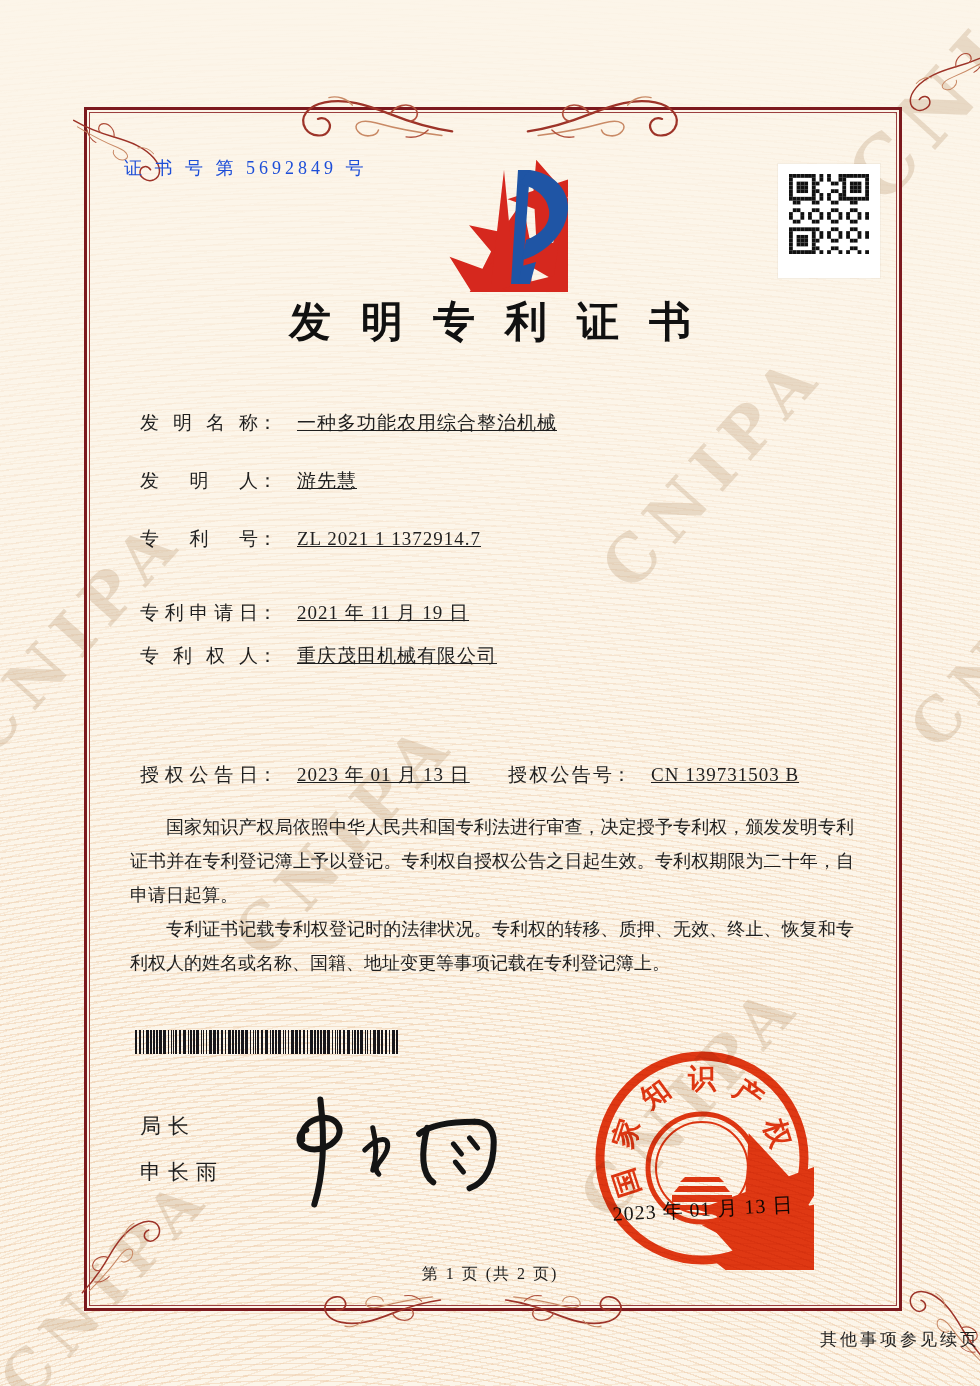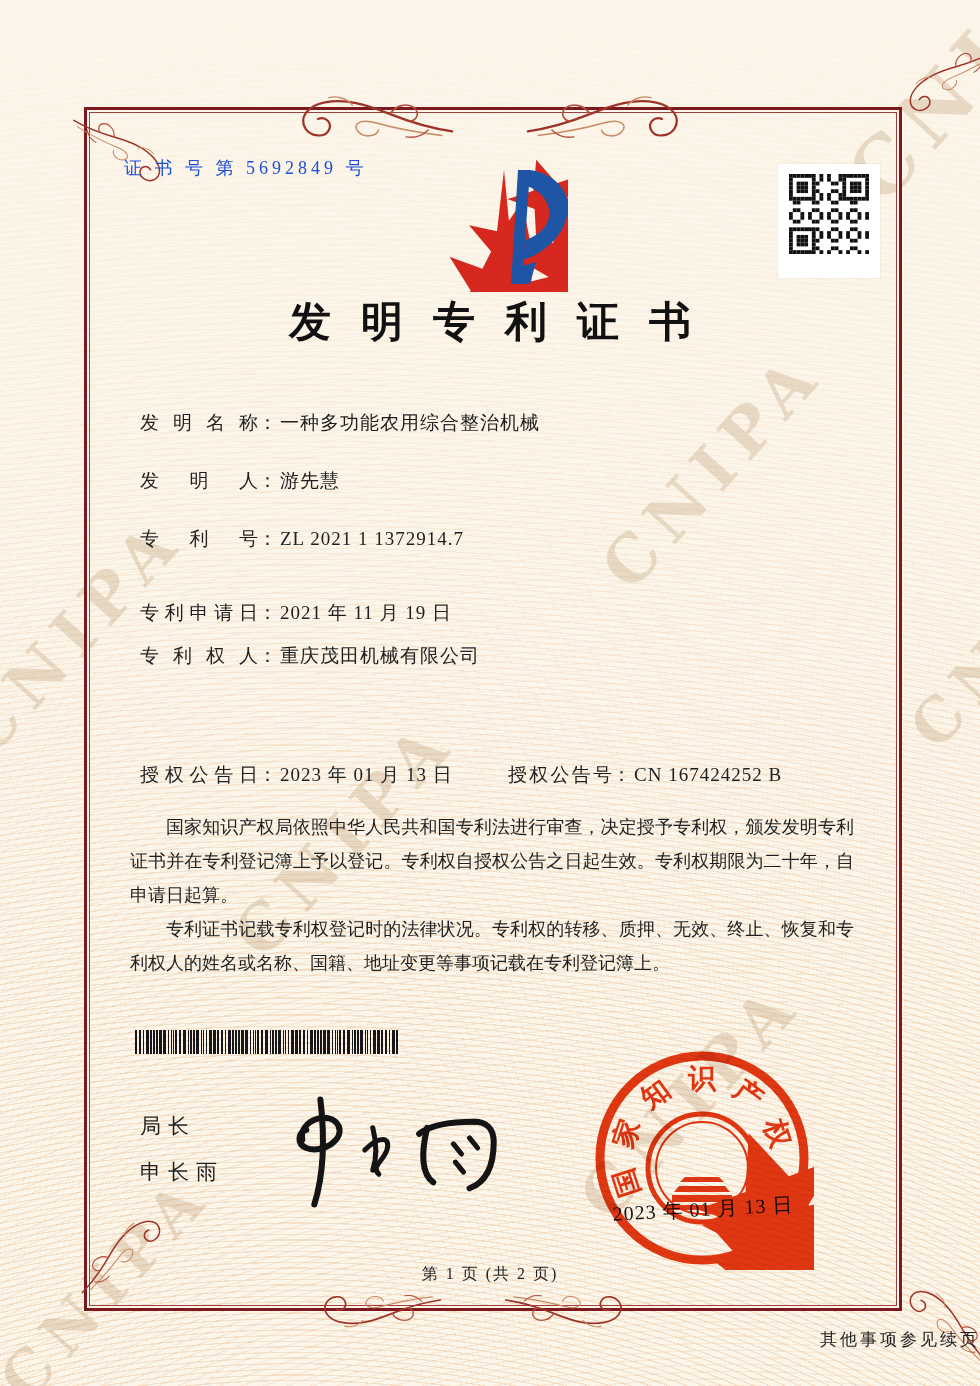--- a/index.html
+++ b/index.html
@@ -45,21 +45,21 @@
 
   .title{
     left:0;right:0;top:294px;text-align:center;
     font-size:42px;font-weight:bold;color:#111;
     letter-spacing:30px;text-indent:30px;
   }
 
   .field{left:140px;font-size:19px;white-space:nowrap;}
   .flabel{display:inline-block;width:118px;text-align:justify;text-align-last:justify;}
   .fcolon{display:inline-block;}
-  .fvalue{margin-left:3px;letter-spacing:1px;}
+  .fvalue{margin-left:20px;letter-spacing:1px;text-decoration:underline;}
   .fgroup2{position:absolute;left:368px;top:0;white-space:nowrap;}
   .fgroup2 .flabel{width:104px;}
 
   .body-text{
     left:130px;top:810px;width:724px;
     font-size:18px;line-height:34px;text-align:justify;
   }
   .body-text p{margin:0;text-indent:2em;}
 
   .barcode{left:135px;top:1030px;width:268px;height:24px;}
@@ -366,21 +366,21 @@
     <span class="flabel">专利申请日</span><span class="fcolon">：</span><span class="fvalue">2021 年 11 月 19 日</span>
   </div>
   <div class="abs field" style="top:643px;">
     <span class="flabel">专利权人</span><span class="fcolon">：</span><span class="fvalue">重庆茂田机械有限公司</span>
   </div>
   <div class="abs field" style="top:762px;">
     <span>
       <span class="flabel">授权公告日</span><span class="fcolon">：</span><span class="fvalue">2023 年 01 月 13 日</span>
     </span>
     <span class="fgroup2">
-      <span class="flabel">授权公告号</span><span class="fcolon">：</span><span class="fvalue">CN 167424252 B</span>
+      <span class="flabel">授权公告号</span><span class="fcolon">：</span><span class="fvalue">CN 139731503 B</span>
     </span>
   </div>
 
   <div class="abs body-text">
     <p>国家知识产权局依照中华人民共和国专利法进行审查，决定授予专利权，颁发发明专利证书并在专利登记簿上予以登记。专利权自授权公告之日起生效。专利权期限为二十年，自申请日起算。</p>
     <p>专利证书记载专利权登记时的法律状况。专利权的转移、质押、无效、终止、恢复和专利权人的姓名或名称、国籍、地址变更等事项记载在专利登记簿上。</p>
   </div>
 
   <svg id="barcode-svg" class="abs barcode" viewBox="0 0 268 24" preserveAspectRatio="none">
       <rect x="0" y="0" width="2" height="24" fill="#17161a"></rect>

